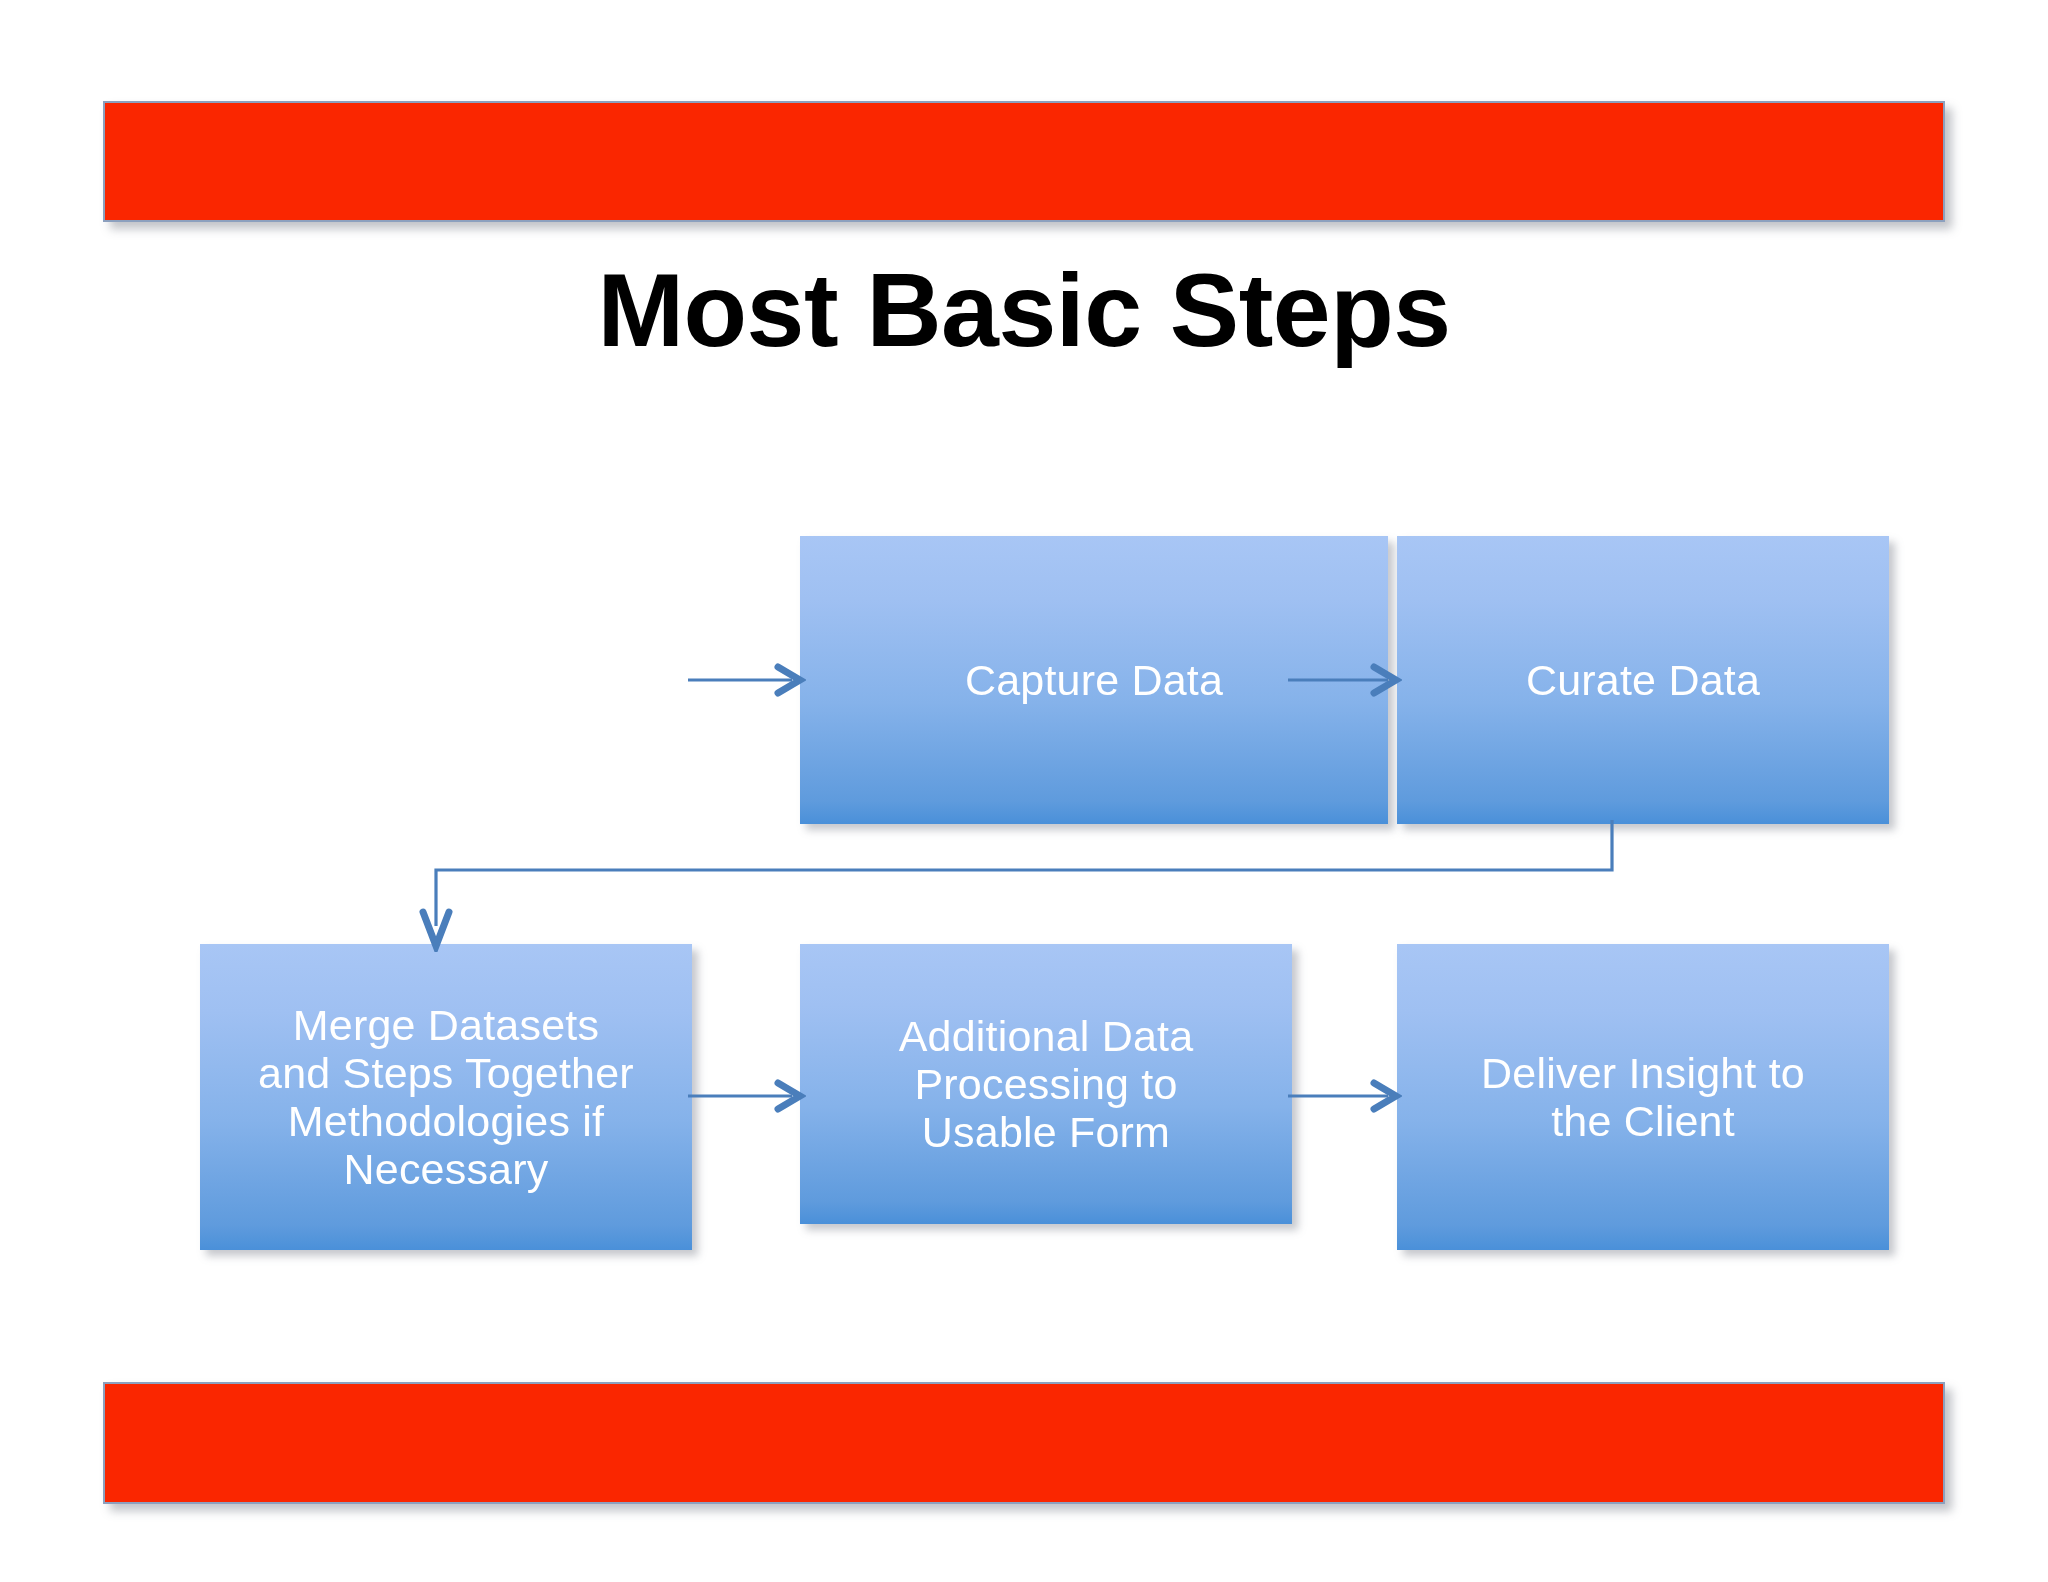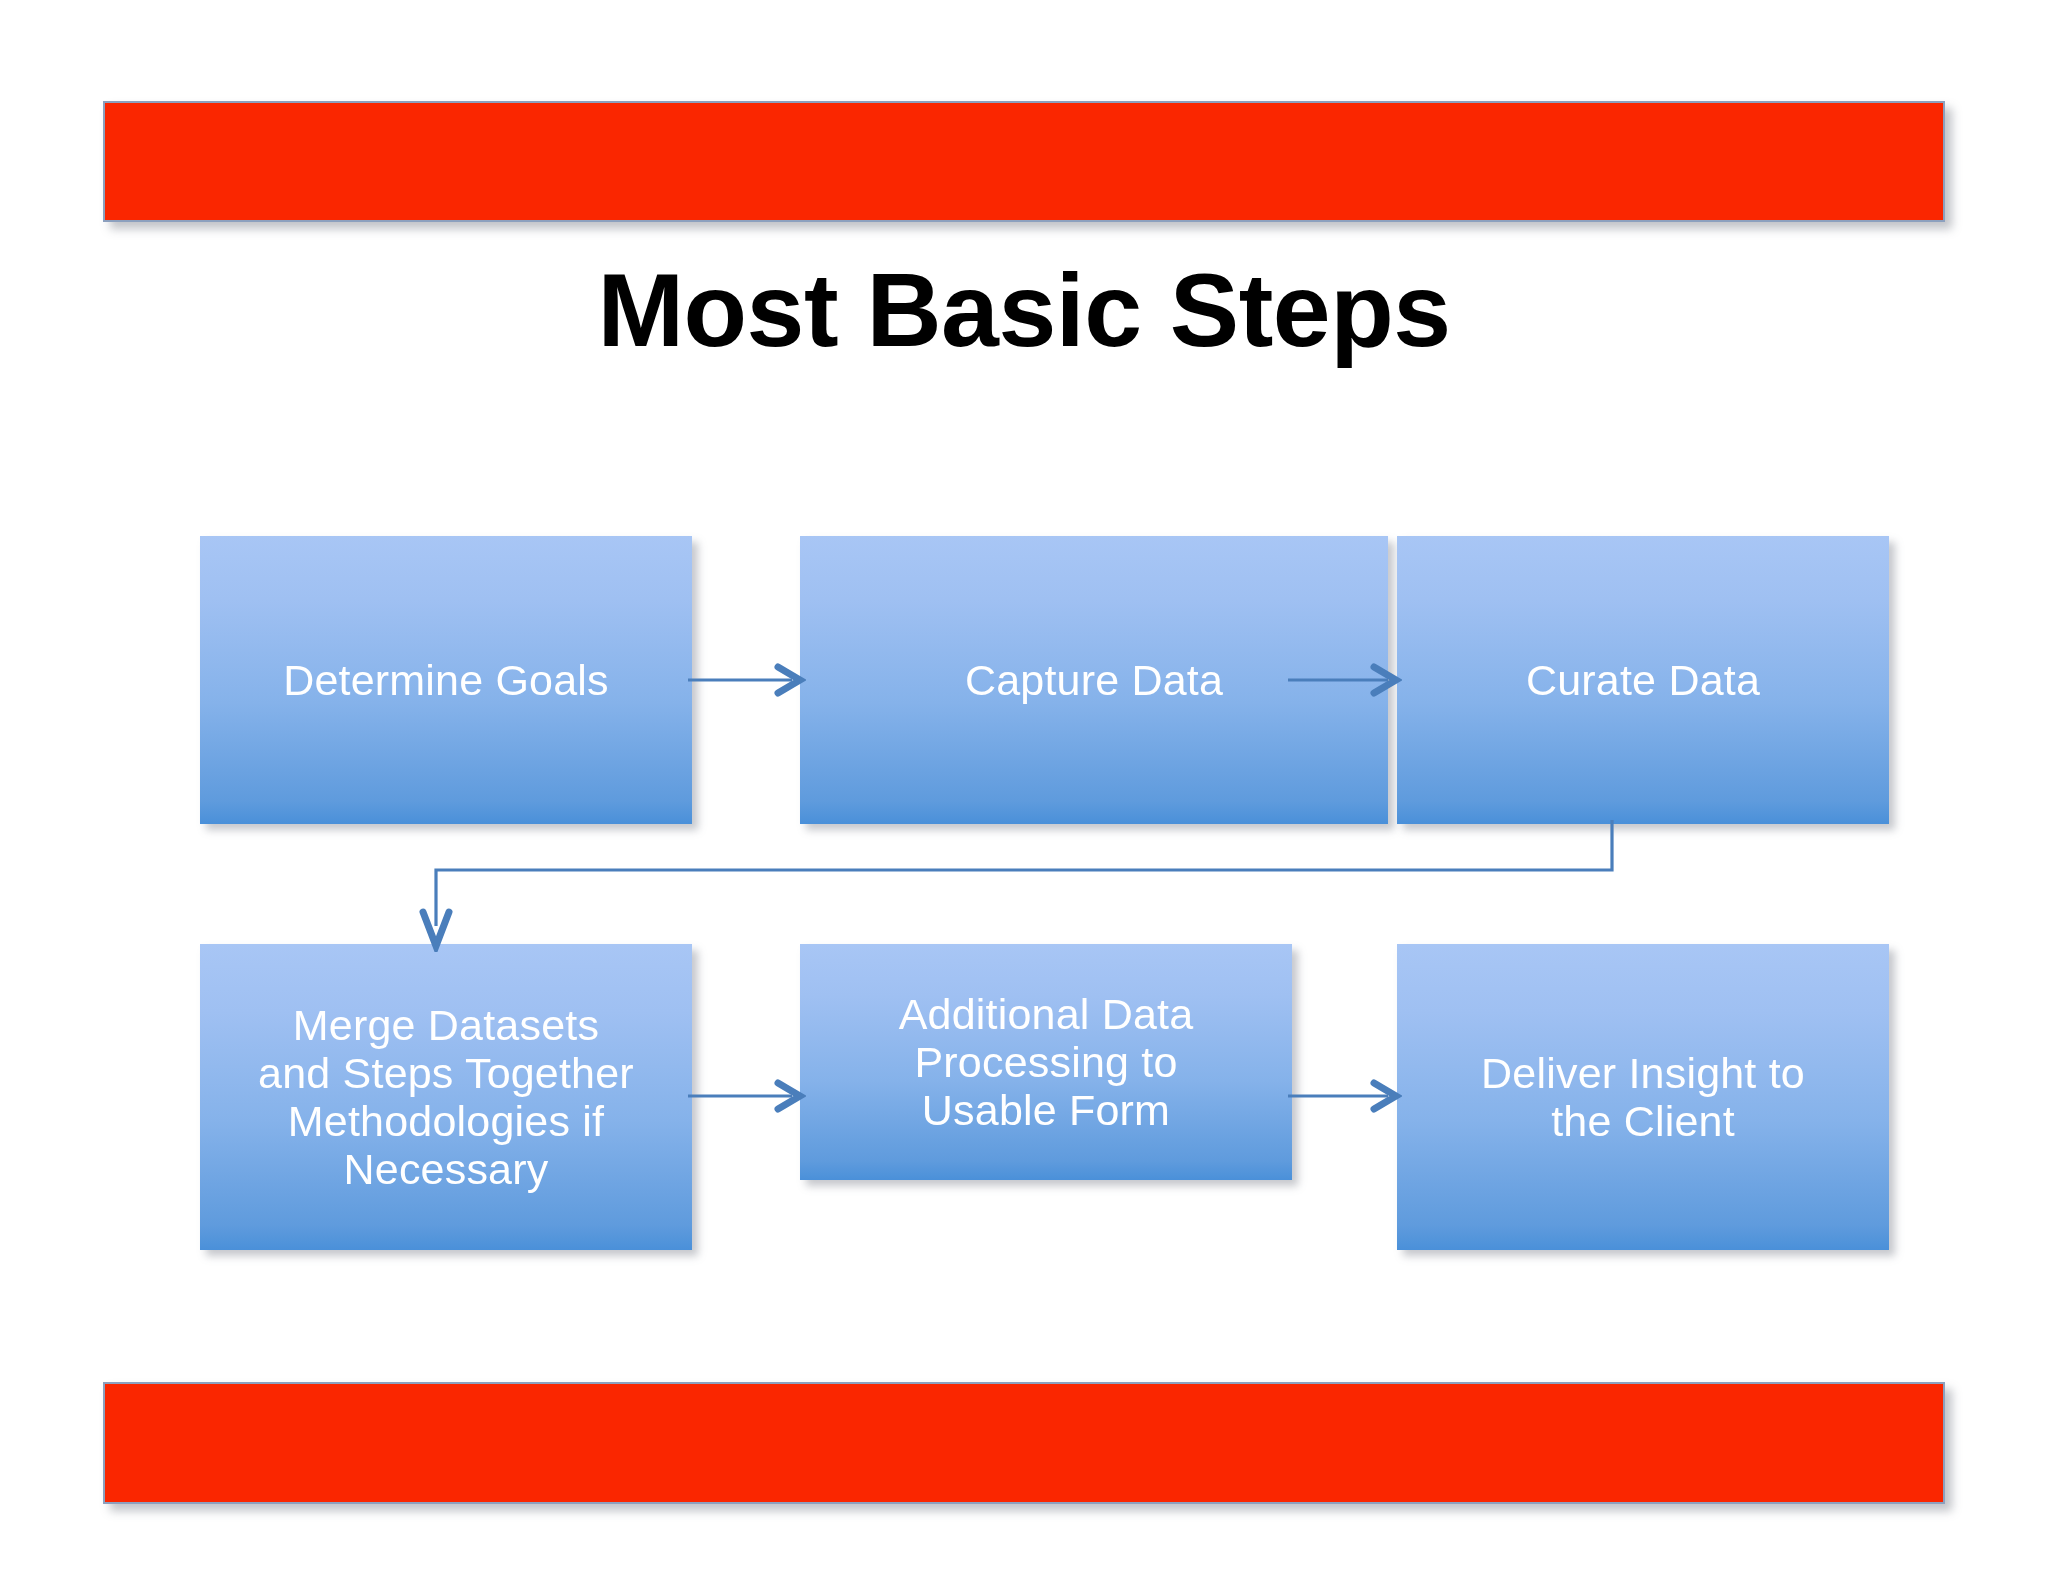--- a/index.html
+++ b/index.html
@@ -80,21 +80,21 @@
     letter-spacing: 0.2px;
   }
 
   
   #box-determine-goals { left: 200px;  top: 536px; width: 492px; height: 288px; }
   #box-capture-data    { left: 800px;  top: 536px; width: 588px; height: 288px; }
   #box-curate-data     { left: 1397px; top: 536px; width: 492px; height: 288px; }
 
   
   #box-merge-datasets  { left: 200px;  top: 944px; width: 492px; height: 306px; }
-  #box-additional-processing { left: 800px; top: 944px; width: 492px; height: 236px; }
+  #box-additional-processing { left: 800px; top: 944px; width: 492px; height: 280px; }
   #box-deliver-insight { left: 1397px; top: 944px; width: 492px; height: 306px; }
 
   
   .connector {
     position: absolute;
     pointer-events: none;
   }
   #connector-goals-to-capture  { left: 688px;  top: 652px;  width: 118px; height: 56px; }
   #connector-capture-to-curate { left: 1288px; top: 652px;  width: 114px; height: 56px; }
   #connector-curate-to-merge   { left: 418px;  top: 820px;  width: 1210px; height: 132px; }
@@ -103,23 +103,20 @@
 </style>
 </head>
 <body>
 
 <div id="slide">
 
   <div class="red-bar" id="red-bar-top"></div>
 
   <div id="page-title">Most Basic Steps</div>
 
-  <div class="flow-box" id="box-determine-goals">
-    <span class="flow-box-label">Determine Goals</span>
-  </div>
 
   <div class="flow-box" id="box-capture-data">
     <span class="flow-box-label">Capture Data</span>
   </div>
 
   <div class="flow-box" id="box-curate-data">
     <span class="flow-box-label">Curate Data</span>
   </div>
 
   <div class="flow-box" id="box-merge-datasets">

